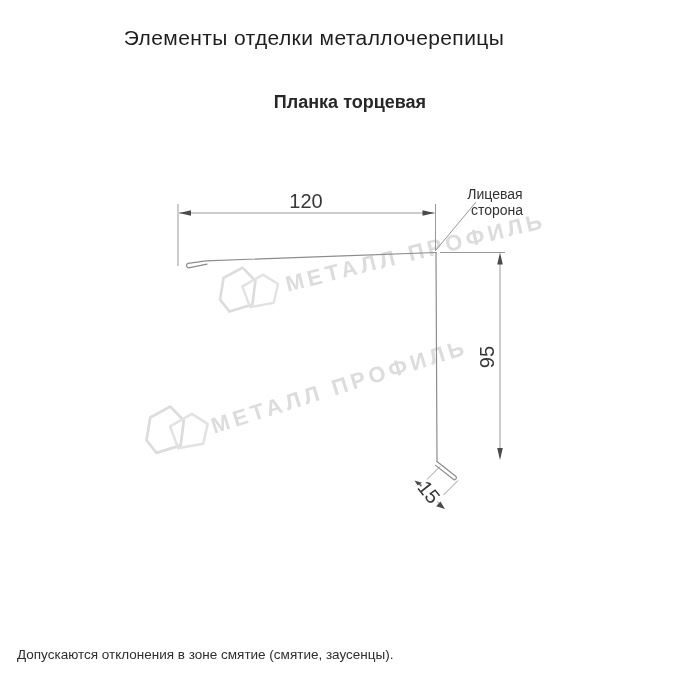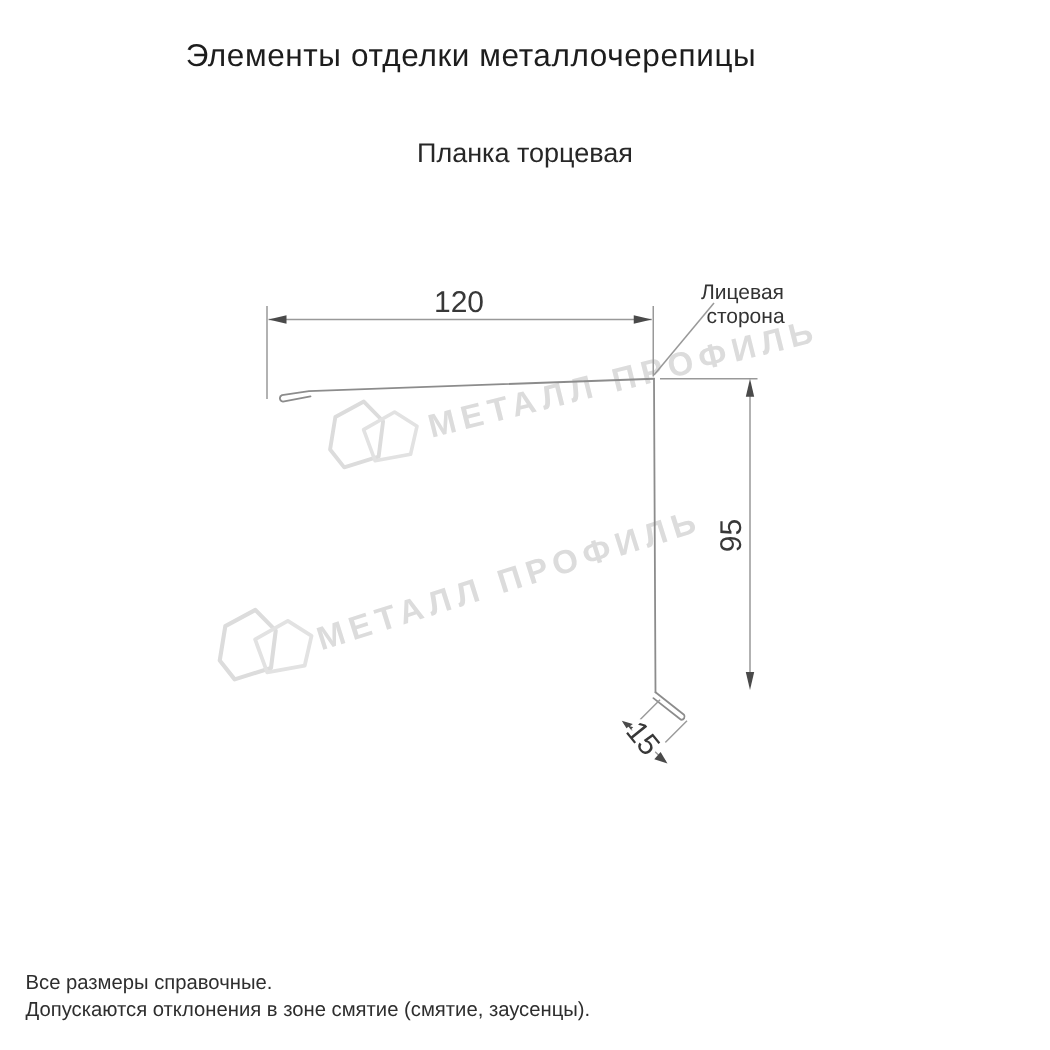--- a/index.html
+++ b/index.html
@@ -7,21 +7,21 @@
   .page {
     position:relative; width:700px; height:700px; background:#ffffff;
     font-family:"Liberation Sans", sans-serif; overflow:hidden; color:#222;
   }
   .title {
     position:absolute; top:26px; left:0; width:628px; text-align:center;
     font-size:21px; font-weight:400; color:#1d1d1d; letter-spacing:.4px;
   }
   .subtitle {
     position:absolute; top:87px; left:0; width:700px; text-align:center;
-    font-size:18px; font-weight:400; color:#272727; line-height:31px;
+    font-size:18px; font-weight:700; color:#272727; line-height:31px;
   }
   
   .wm-logo { position:absolute; transform:rotate(-15deg); }
   .wm-text {
     position:absolute; white-space:nowrap; font-weight:700;
     font-size:22px; letter-spacing:4px; color:#dcdcdc;
     transform-origin:0 50%;
   }
   .wm-text.mid { left:286px; top:272px; transform:rotate(-14deg); }
   .wm-text.low { left:212px; top:414px; transform:rotate(-17.5deg); }
@@ -101,17 +101,16 @@
     <text class="dim-num halo" x="429" y="492" dy="0.35em" text-anchor="middle" transform="rotate(51 429 492)">15</text>
 
     <g>
       <line x1="476" y1="202" x2="436" y2="250" stroke="#999999" stroke-width="1"></line>
       <text class="lbl" x="495" y="199" text-anchor="middle">Лицевая</text>
       <text class="lbl" x="497" y="215" text-anchor="middle">сторона</text>
     </g>
   </svg>
 
   <div class="footer">
-    <div>Все размеры справочные.</div>
     <div>Допускаются отклонения в зоне смятие (смятие, заусенцы).</div>
   </div>
 
 </div>
 
 </body></html>

